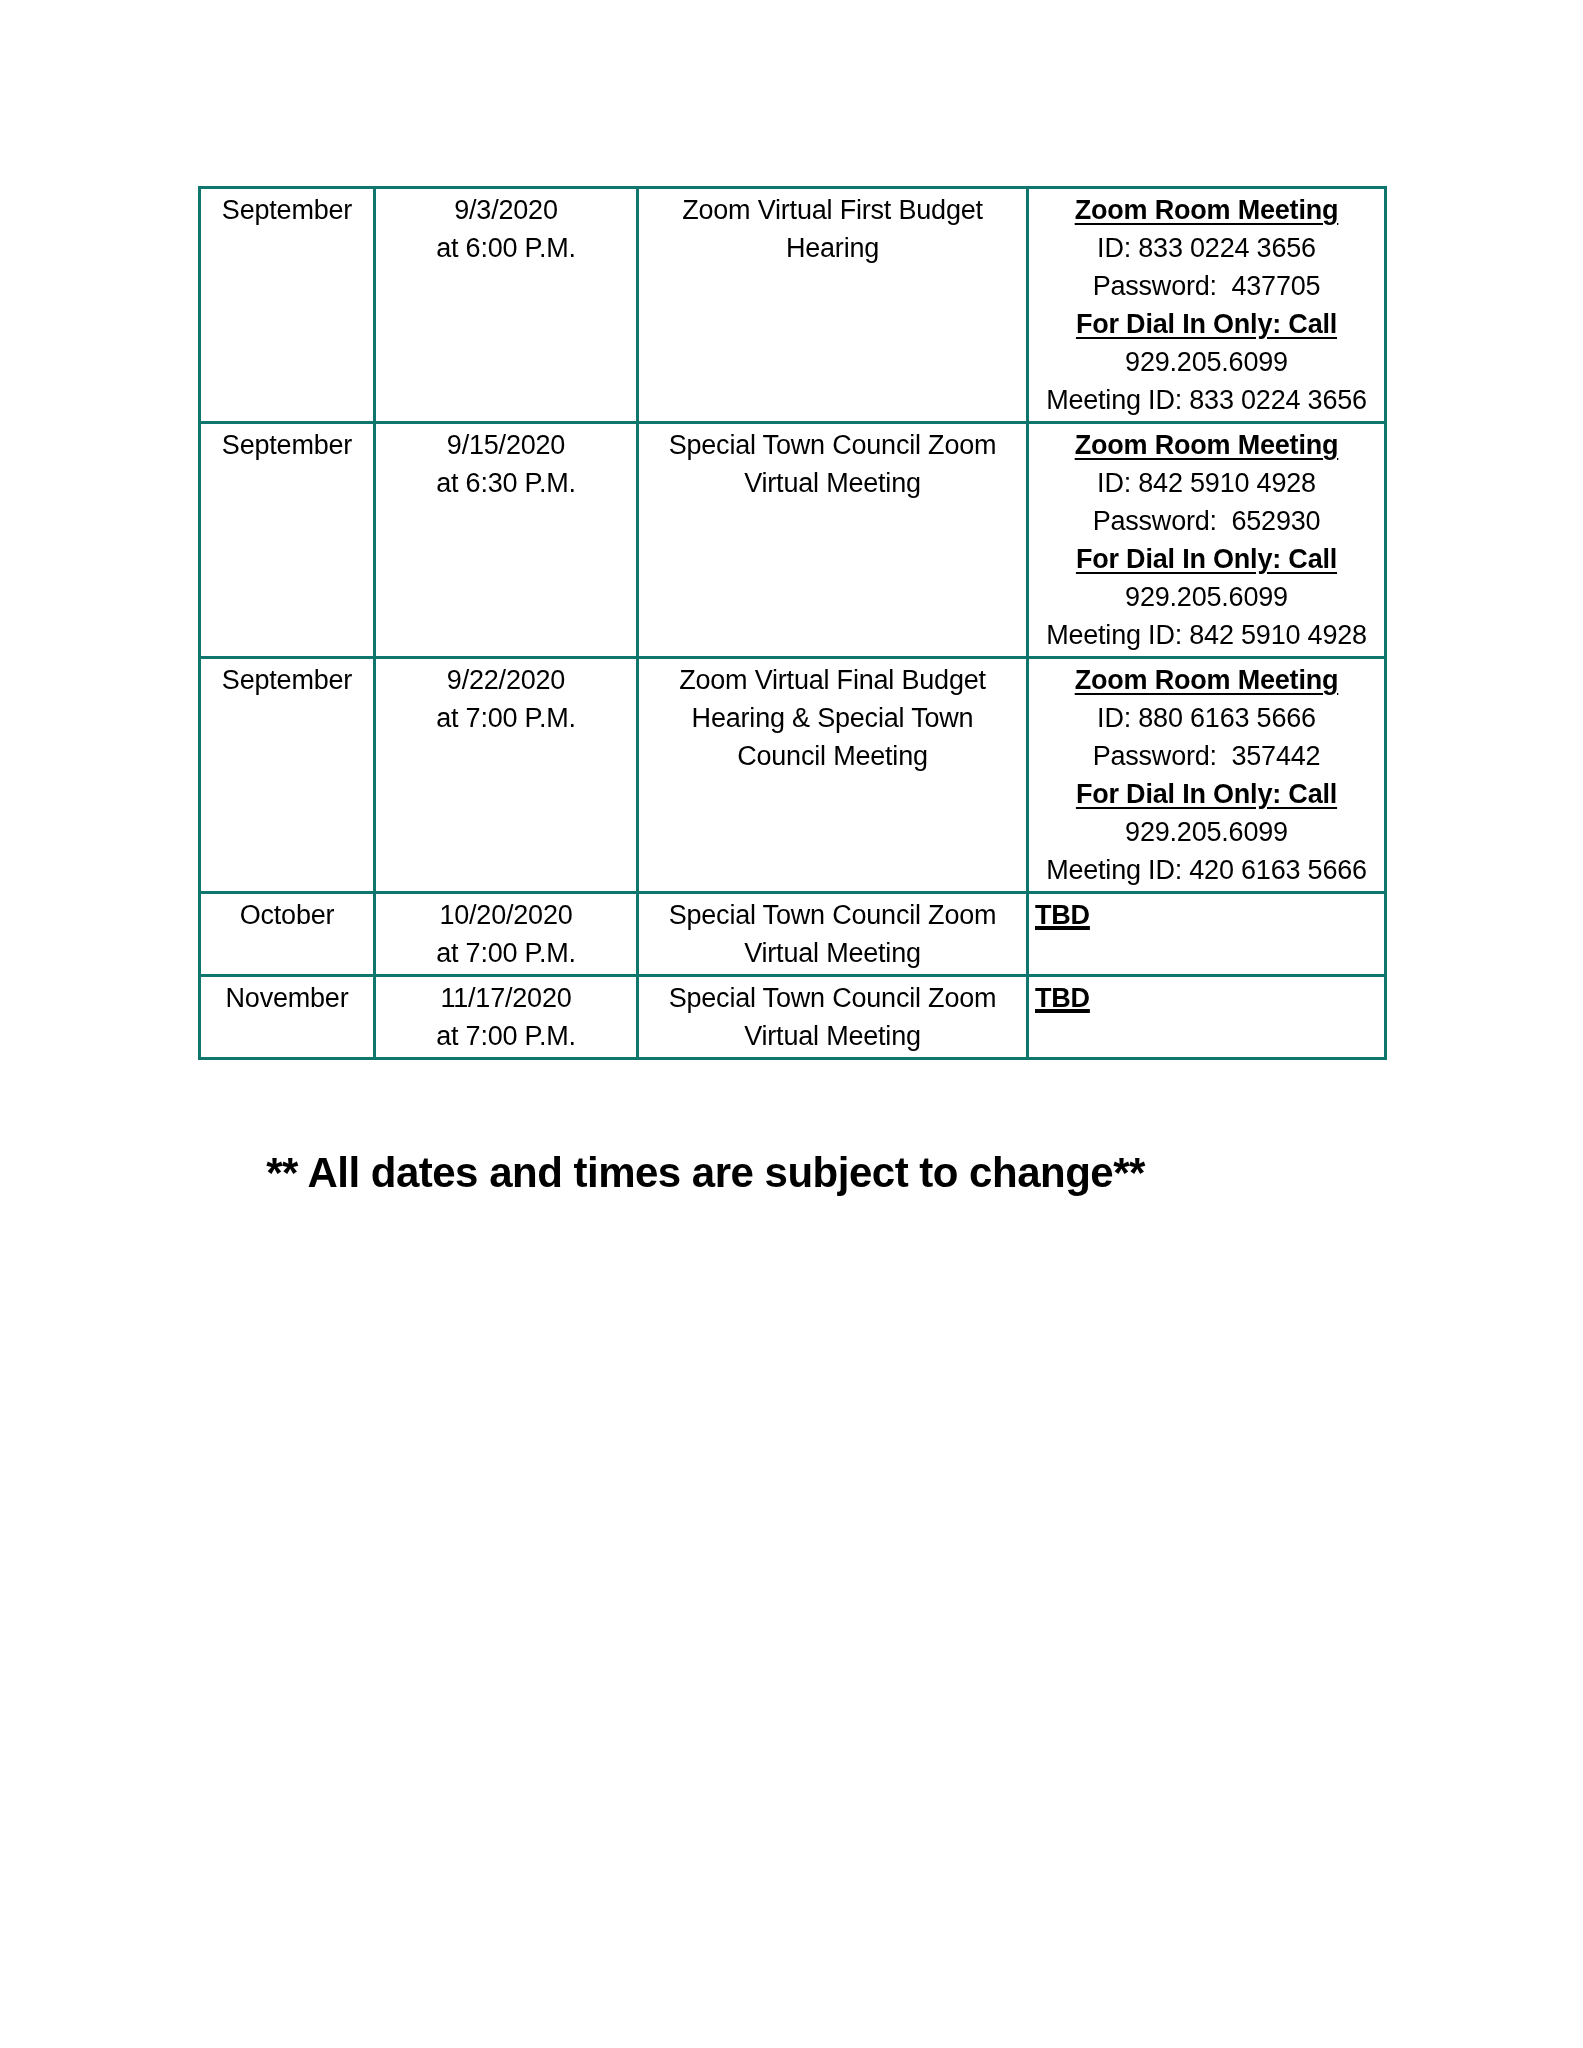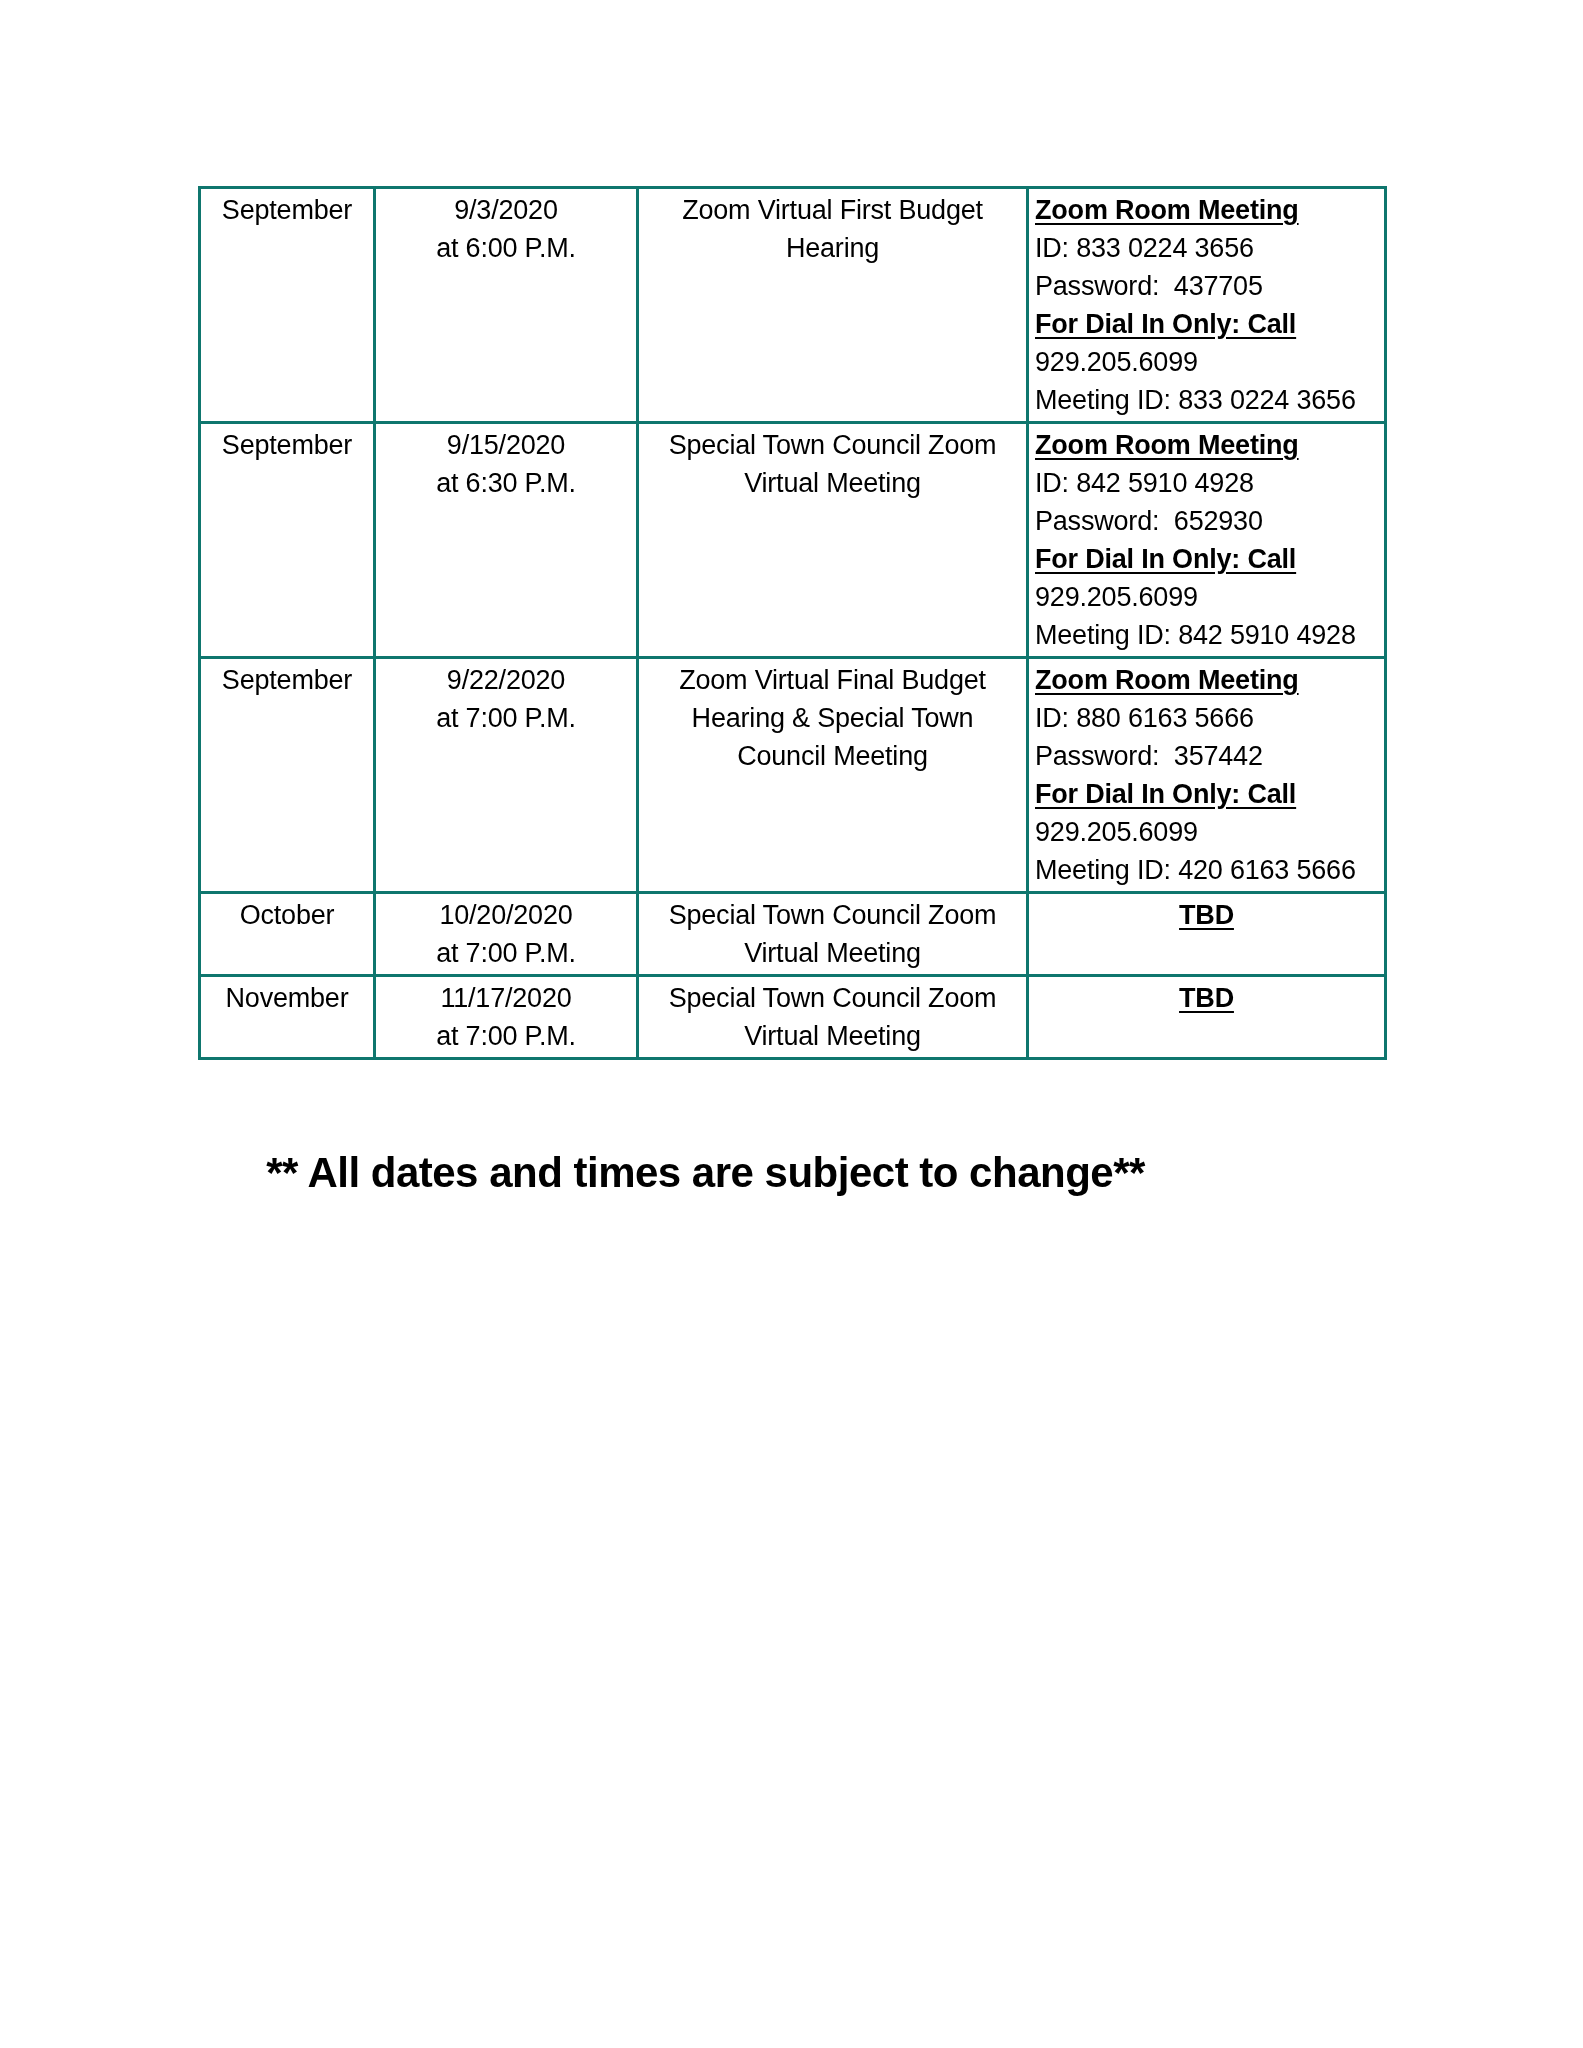--- a/index.html
+++ b/index.html
@@ -35,22 +35,22 @@
     line-height: 38px;
     letter-spacing: -0.2px;
     overflow: hidden;
   }
   .col-month   { width: 175px; }
   .col-date    { width: 263px; }
   .col-desc    { width: 390px; }
   .col-details { width: 358px; }
 
   td.month-cell, td.date-cell, td.description-cell { text-align: center; }
-  td.zoom-details-cell { text-align: left; padding-left: 10px; padding-right: 4px; }
-  td.zoom-details-cell.center { text-align: center; }
+  td.zoom-details-cell { text-align: center; padding-left: 10px; padding-right: 4px; }
+  td.zoom-details-cell.center { text-align: left; text-decoration: underline; }
 
   .cell-line { white-space: pre; }
   .emphasis {
     font-weight: bold;
     text-decoration: underline;
     text-underline-offset: 4px;
   }
   .footer-note {
     position: absolute;
     top: 1148px;

